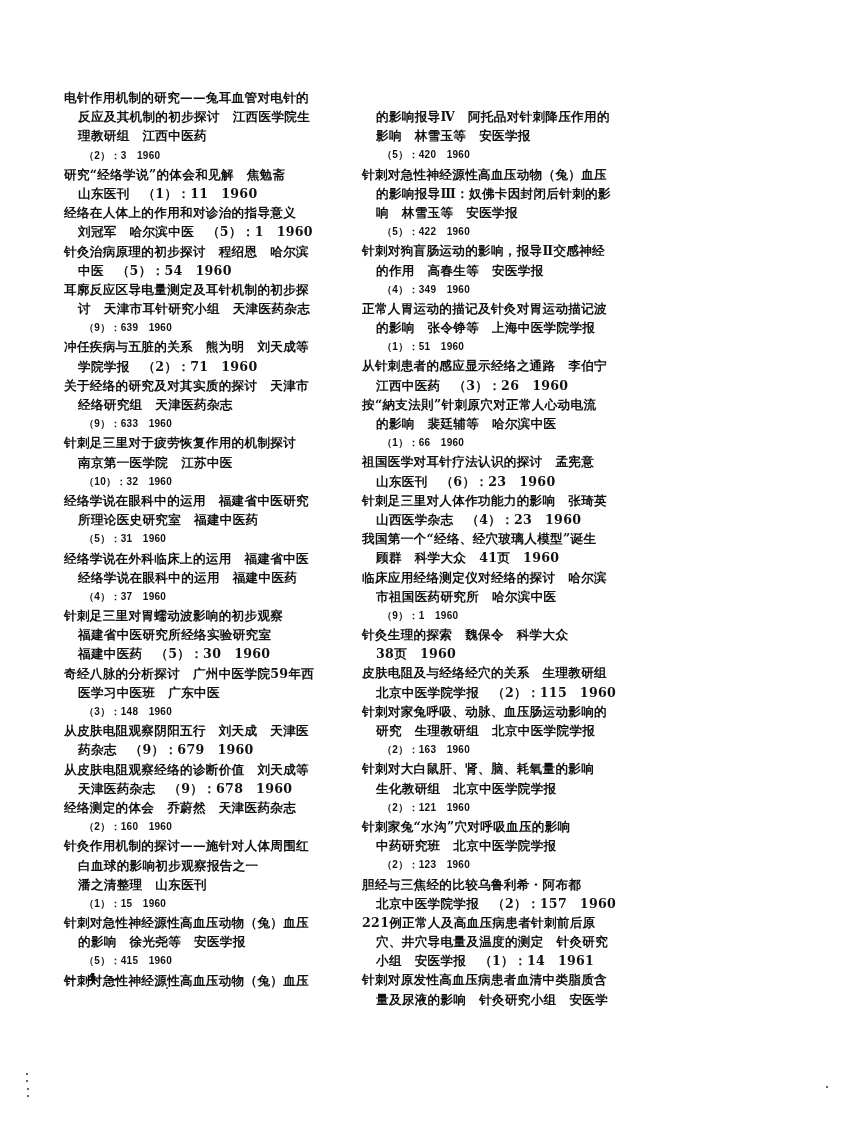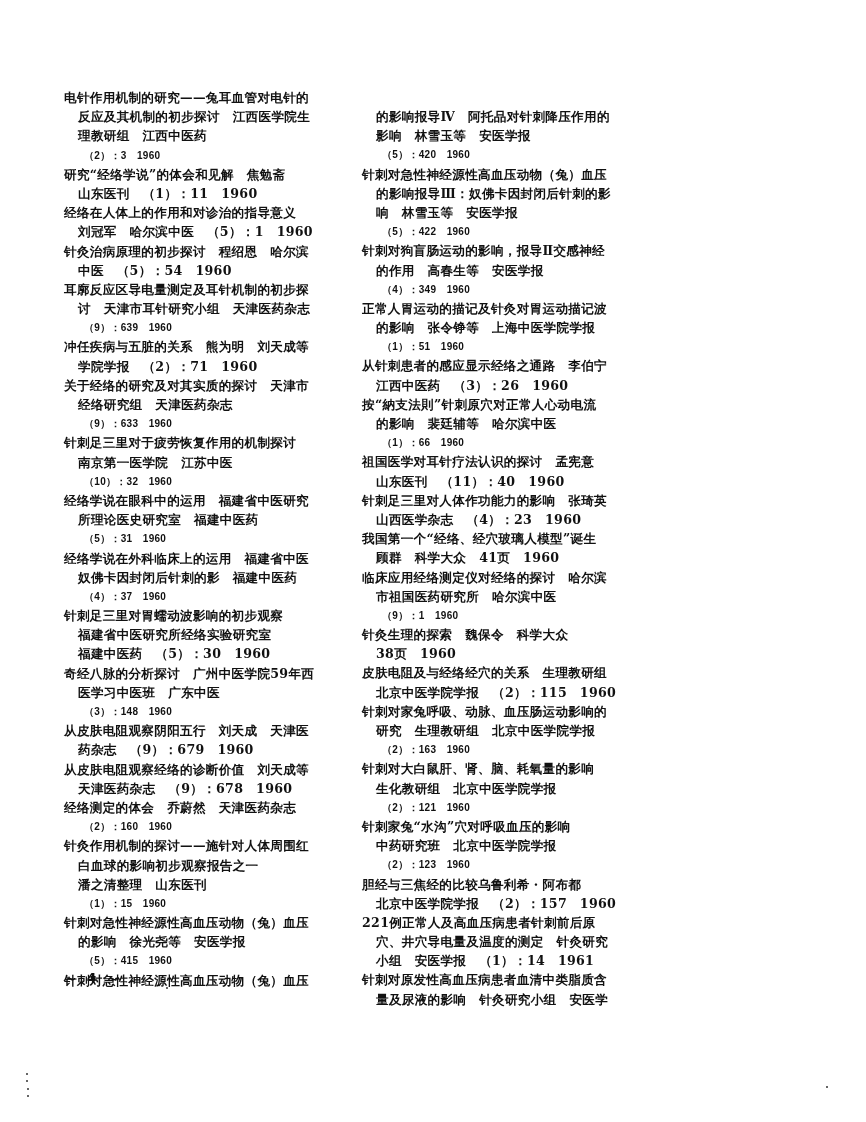--- a/index.html
+++ b/index.html
@@ -47,21 +47,21 @@
     <div class="line">关于经络的研究及对其实质的探讨　天津市</div>
     <div class="line indent1">经络研究组　天津医药杂志</div>
     <div class="line indent2">（9）：633　1960</div>
     <div class="line">针刺足三里对于疲劳恢复作用的机制探讨</div>
     <div class="line indent1">南京第一医学院　江苏中医</div>
     <div class="line indent2">（10）：32　1960</div>
     <div class="line">经络学说在眼科中的运用　福建省中医研究</div>
     <div class="line indent1">所理论医史研究室　福建中医药</div>
     <div class="line indent2">（5）：31　1960</div>
     <div class="line">经络学说在外科临床上的运用　福建省中医</div>
-    <div class="line indent1">奴佛卡因封闭后针刺的影　福建中医药</div>
+    <div class="line indent1">经络学说在眼科中的运用　福建中医药</div>
     <div class="line indent2">（4）：37　1960</div>
     <div class="line">针刺足三里对胃蠕动波影响的初步观察</div>
     <div class="line indent1">福建省中医研究所经络实验研究室</div>
     <div class="line indent1">福建中医药　（5）：30　1960</div>
     <div class="line">奇经八脉的分析探讨　广州中医学院59年西</div>
     <div class="line indent1">医学习中医班　广东中医</div>
     <div class="line indent2">（3）：148　1960</div>
     <div class="line">从皮肤电阻观察阴阳五行　刘天成　天津医</div>
     <div class="line indent1">药杂志　（9）：679　1960</div>
     <div class="line">从皮肤电阻观察经络的诊断价值　刘天成等</div>
@@ -90,21 +90,21 @@
     <div class="line indent2">（4）：349　1960</div>
     <div class="line">正常人胃运动的描记及针灸对胃运动描记波</div>
     <div class="line indent1">的影响　张令铮等　上海中医学院学报</div>
     <div class="line indent2">（1）：51　1960</div>
     <div class="line">从针刺患者的感应显示经络之通路　李伯宁</div>
     <div class="line indent1">江西中医药　（3）：26　1960</div>
     <div class="line">按“納支法則”针刺原穴对正常人心动电流</div>
     <div class="line indent1">的影响　裴廷辅等　哈尔滨中医</div>
     <div class="line indent2">（1）：66　1960</div>
     <div class="line">祖国医学对耳针疗法认识的探讨　孟宪意</div>
-    <div class="line indent1">山东医刊　（11）：40　1960</div>
+    <div class="line indent1">山东医刊　（6）：23　1960</div>
     <div class="line">针刺足三里对人体作功能力的影响　张琦英</div>
     <div class="line indent1">山西医学杂志　（4）：23　1960</div>
     <div class="line">我国第一个“经络、经穴玻璃人模型”诞生</div>
     <div class="line indent1">顾群　科学大众　41页　1960</div>
     <div class="line">临床应用经络测定仪对经络的探讨　哈尔滨</div>
     <div class="line indent1">市祖国医药研究所　哈尔滨中医</div>
     <div class="line indent2">（9）：1　1960</div>
     <div class="line">针灸生理的探索　魏保令　科学大众</div>
     <div class="line indent1">38页　1960</div>
     <div class="line">皮肤电阻及与经络经穴的关系　生理教研组</div>

